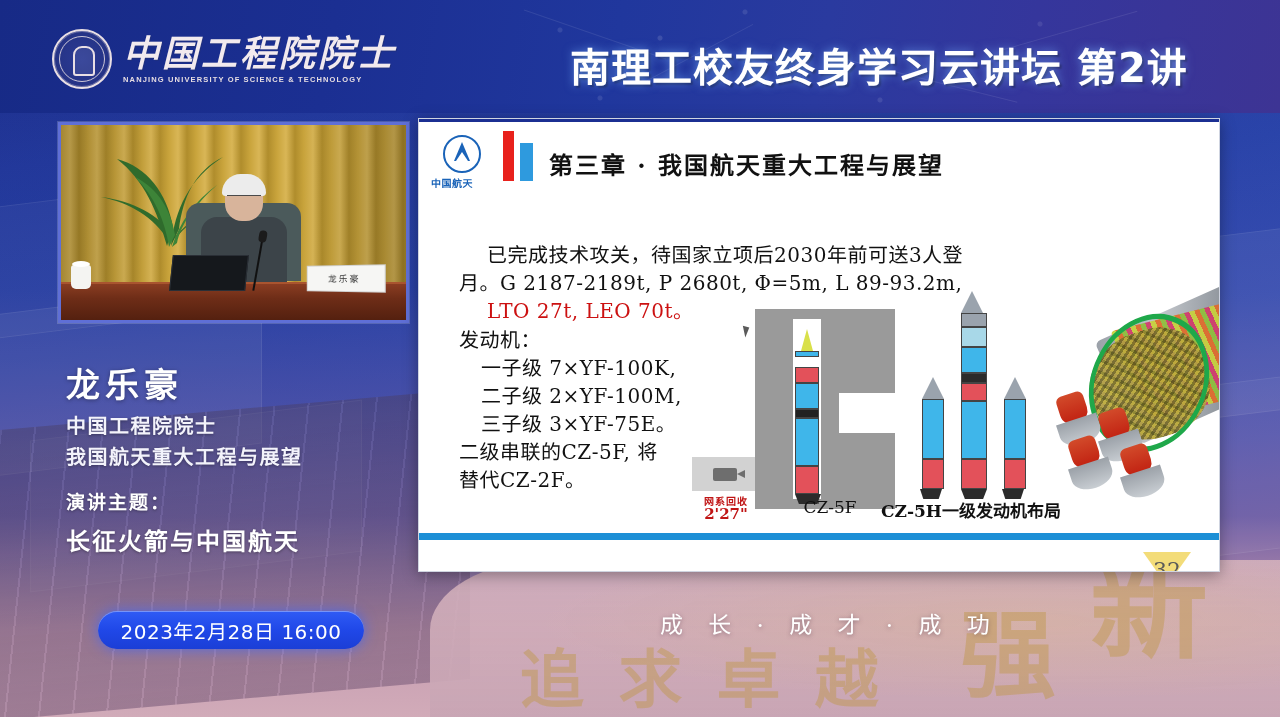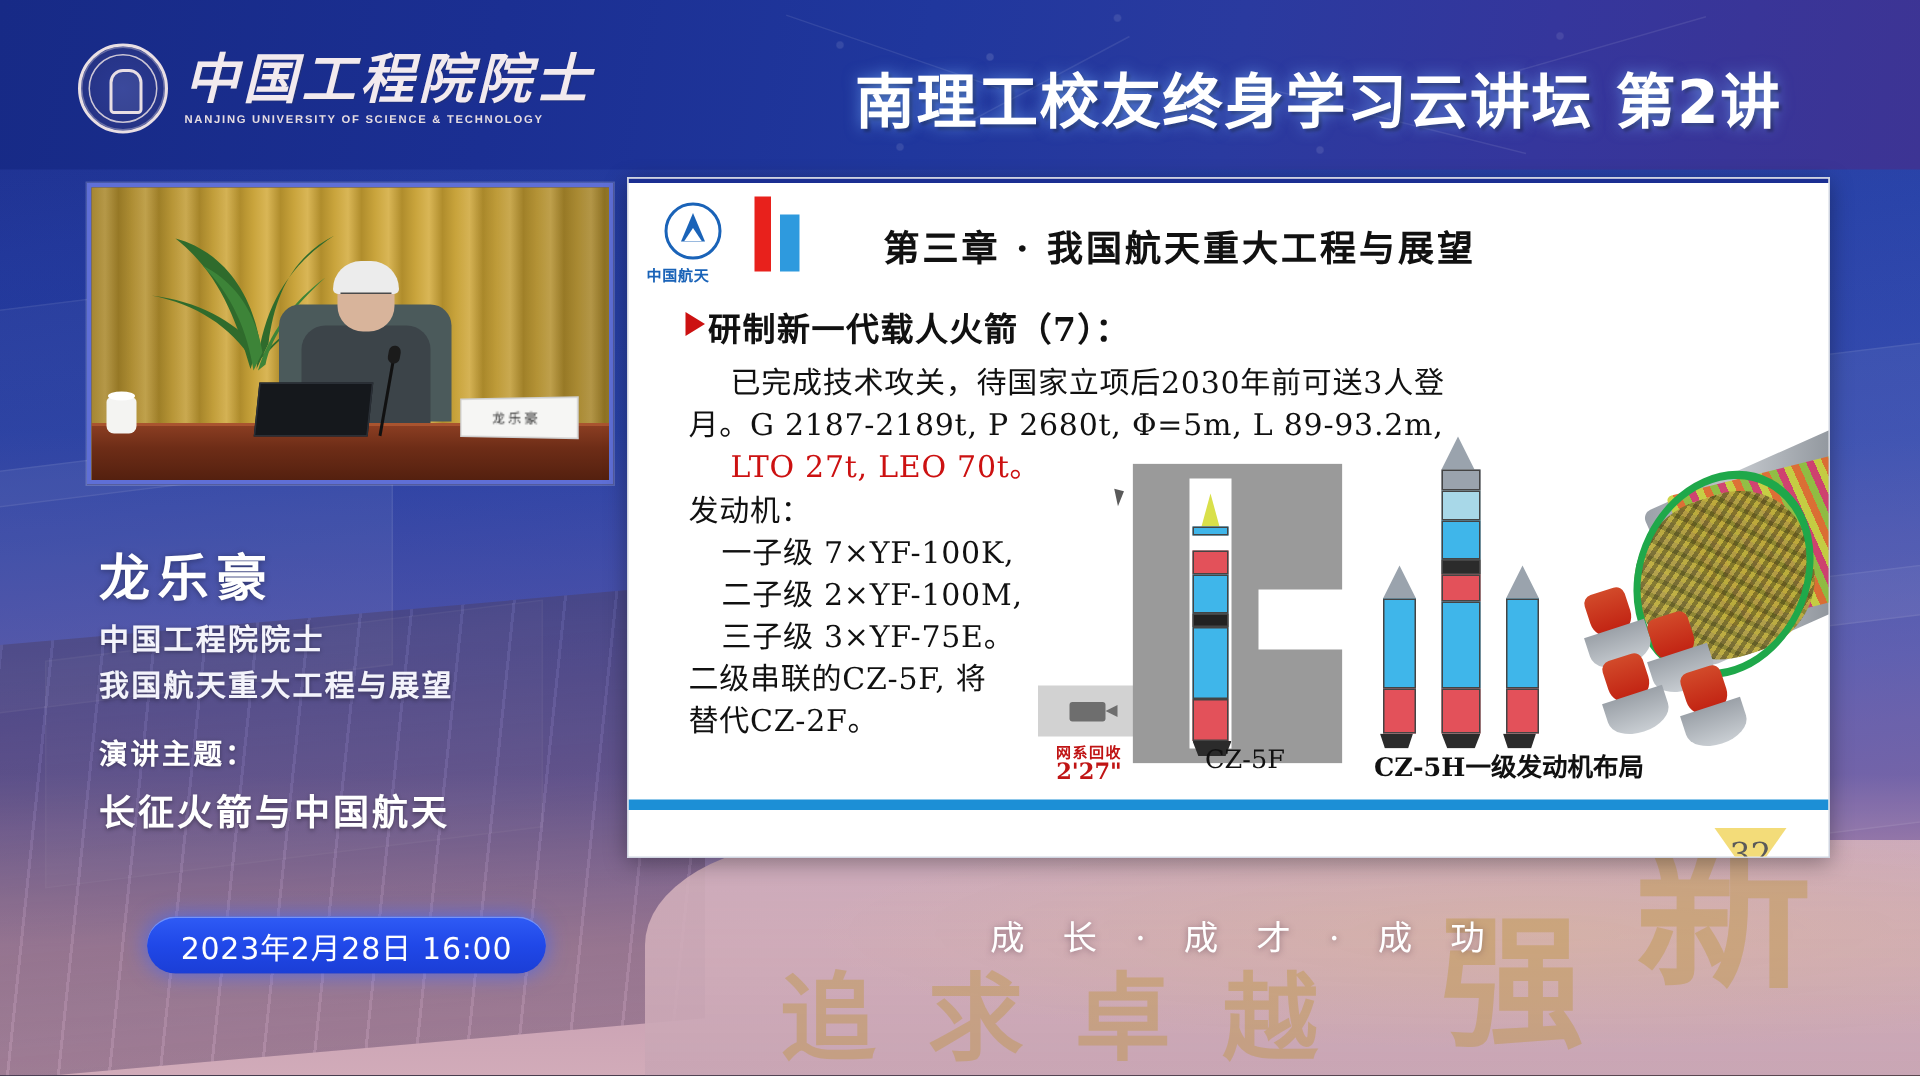--- a/index.html
+++ b/index.html
@@ -261,21 +261,21 @@
   }
   .casc-text{
     font-family:"DejaVu Sans","Liberation Sans",sans-serif;
     font-size:10px;font-weight:700;color:#1a63b8;margin-top:2px;letter-spacing:0.5px;
   }
   .bar-red{position:absolute;left:84px;top:12px;width:11px;height:50px;background:#e8211c;}
   .bar-blue{position:absolute;left:101px;top:24px;width:13px;height:38px;background:#2e9ade;}
   .slide-title{
     position:absolute;left:130px;top:27px;
     font-family:"DejaVu Serif","Liberation Serif",serif;
-    font-size:24px;font-weight:700;color:#111;letter-spacing:2px;white-space:nowrap;margin-left:40px;
+    font-size:24px;font-weight:700;color:#111;letter-spacing:2px;white-space:nowrap;
   }
   .bullet-row{position:absolute;left:38px;top:82px;display:flex;align-items:flex-start;}
   .arrow-red{
     width:0;height:0;margin-top:7px;margin-right:2px;
     border-top:8px solid transparent;border-bottom:8px solid transparent;
     border-left:13px solid #cc1111;flex:none;
   }
   .bullet-text{
     font-family:"DejaVu Serif","Liberation Serif",serif;
     font-size:22px;font-weight:700;color:#111;letter-spacing:1px;white-space:nowrap;
@@ -471,24 +471,20 @@
     <div class="slide-topbar"></div>
 
     <div class="casc-logo">
       <div class="casc-mark"></div>
       <div class="casc-text">中国航天</div>
     </div>
     <div class="bar-red"></div>
     <div class="bar-blue"></div>
     <div class="slide-title">第三章 ·  我国航天重大工程与展望</div>
 
-    <div class="bullet-row">
-      <div class="arrow-red"></div>
-      <div class="bullet-text">研制新一代载人火箭（7）：</div>
-    </div>
 
     <div class="body-line bl1">已完成技术攻关，待国家立项后2030年前可送3人登</div>
     <div class="body-line bl2">月。G 2187-2189t,   P 2680t,    Φ=5m, L 89-93.2m,</div>
     <div class="body-line bl3">LTO 27t, LEO 70t。</div>
     <div class="body-line bl4">发动机：</div>
     <div class="body-line bl5">一子级 7×YF-100K,</div>
     <div class="body-line bl6">二子级 2×YF-100M,</div>
     <div class="body-line bl7">三子级 3×YF-75E。</div>
     <div class="body-line bl8">二级串联的CZ-5F, 将</div>
     <div class="body-line bl9">替代CZ-2F。</div>
@@ -554,21 +550,21 @@
         <div class="skirt"></div>
       </div>
       <div class="bell" style="left:64px;top:148px;transform:rotate(-18deg);">
         <div class="throat"></div>
         <div class="skirt"></div>
       </div>
     </div>
 
     <div style="position:absolute;left:366px;top:378px;width:90px;text-align:center;
                 font-family:'DejaVu Serif','Liberation Serif',serif;font-size:17px;color:#111;">CZ-5F</div>
-    <div style="position:absolute;left:462px;top:378px;width:250px;text-align:center;
+    <div style="position:absolute;left:462px;top:378px;width:250px;text-align:left;
                 font-family:'DejaVu Serif','Liberation Serif',serif;font-size:17px;font-weight:700;color:#111;">CZ-5H一级发动机布局</div>
 
     <div class="slide-botbar"></div>
     <div class="pagenum-wrap">
       <div class="page-tri"></div>
       <div class="pagenum">32</div>
     </div>
   </div>
 
 </div>

